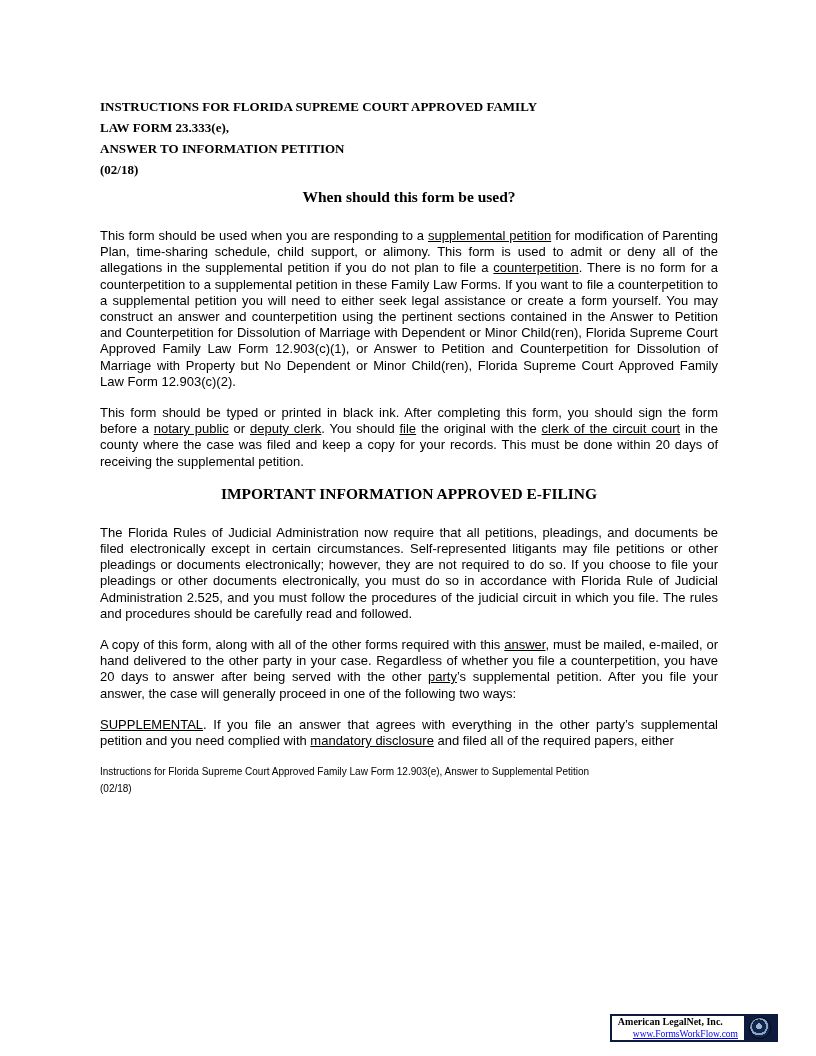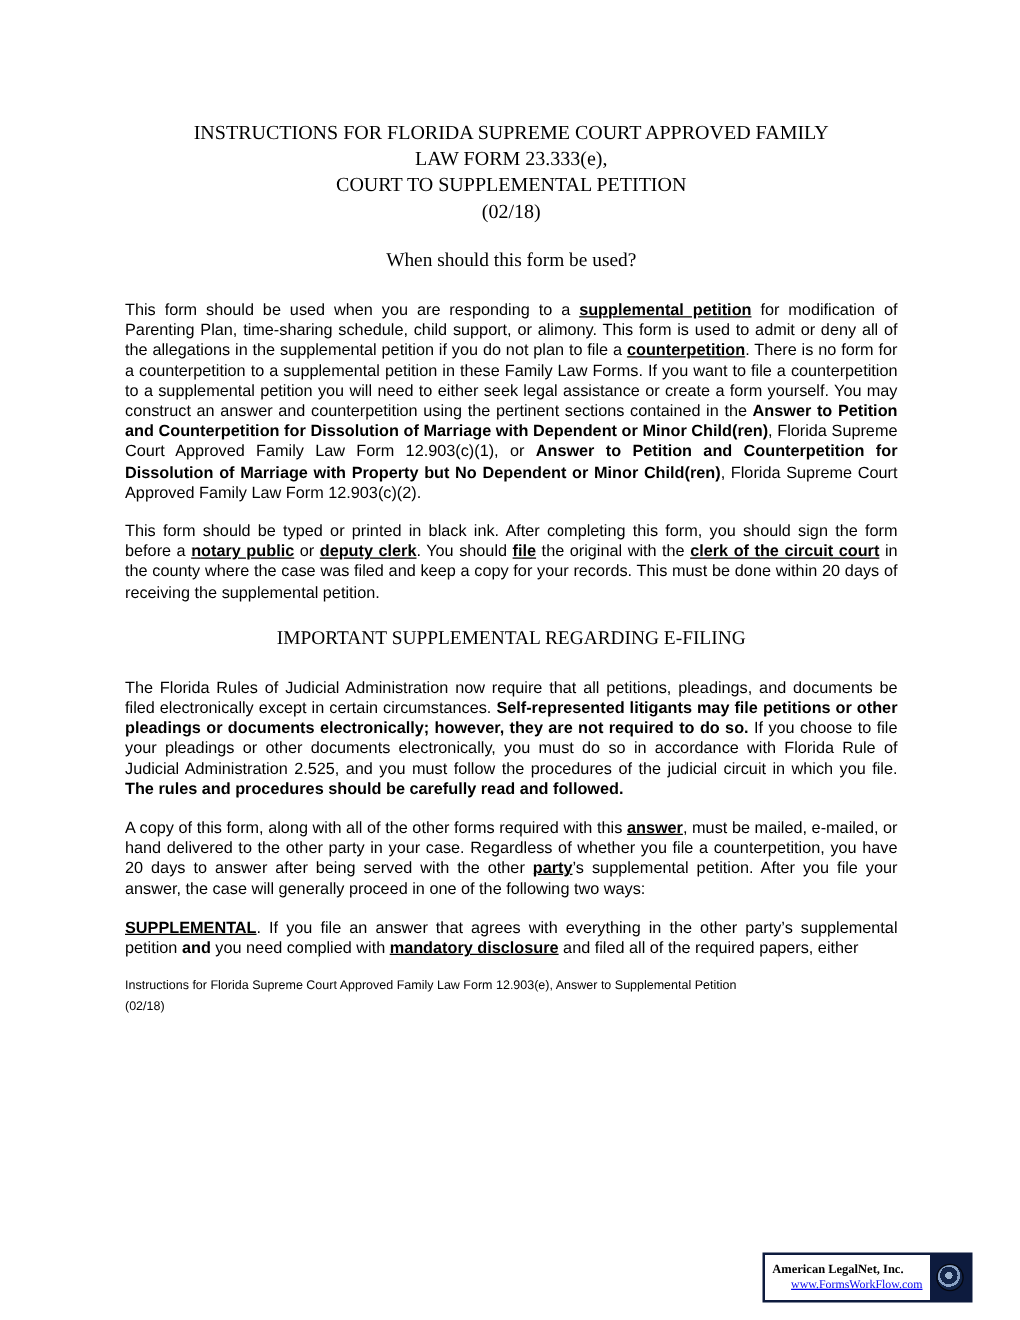--- a/index.html
+++ b/index.html
@@ -3,43 +3,43 @@
 <meta charset="utf-8">
 <style>
   * { box-sizing: border-box; }
   html, body { margin: 0; padding: 0; background: #ffffff; }
   .page {
     width: 816px; height: 1056px; margin: 0 auto; position: relative;
     background: #ffffff; color: #000; overflow: hidden;
   }
   .content { padding: 96px 98px 0 100px; }
   .doc-title {
-    font-family: "Liberation Serif", serif; font-weight: normal;
-    font-size: 16px; line-height: 21px; text-align: center;
+    font-family: "Liberation Serif", serif; font-weight: bold;
+    font-size: 13px; line-height: 21px; text-align: left;
   }
   .section-heading {
-    font-family: "Liberation Serif", serif; font-weight: normal;
-    font-size: 15.5px; text-align: center; margin: 20px 0 22px 0;
+    font-family: "Liberation Serif", serif; font-weight: bold;
+    font-size: 15.5px; text-align: center; margin: 8px 0 22px 0;
   }
   .para {
     font-family: "Liberation Sans", sans-serif;
     font-size: 13px; line-height: 16.2px; text-align: justify;
     margin: 0 0 15px 0;
   }
-  .b { font-weight: bold; }
+  .b { font-weight: normal; }
   .u { text-decoration: underline; }
   .footer {
     font-family: "Liberation Sans", sans-serif;
     font-size: 10px; line-height: 16.5px; margin-top: 6px;
   }
   
   .legalnet-box {
     position: absolute; right: 38px; bottom: 14px;
     display: flex; align-items: stretch;
-    border: 2px solid #0d1b3e; background: #fff; height: 40px;
+    border: 2px solid #0d1b3e; background: #fff; height: 28px;
   }
   .legalnet-text {
     padding: 2px 6px; display: flex; flex-direction: column;
     justify-content: center;
   }
   .legalnet-company {
     font-family: "Liberation Serif", serif; font-weight: bold;
     font-size: 10px; line-height: 12px; white-space: nowrap;
   }
   .legalnet-url {
@@ -60,29 +60,29 @@
 </style>
 </head>
 <body>
 
 <div class="page">
   <div class="content">
 
     <div class="doc-title">
       <div>INSTRUCTIONS FOR FLORIDA SUPREME COURT APPROVED FAMILY</div>
       <div>LAW FORM 23.333(e),</div>
-      <div>COURT TO SUPPLEMENTAL PETITION</div>
+      <div>ANSWER TO INFORMATION PETITION</div>
       <div>(02/18)</div>
     </div>
 
     <div id="sections">
         <div class="section-heading">When should this form be used?</div>
         <p class="para"><span>This form should be used when you are responding to a </span><span class="b u">supplemental petition</span><span> for modification of Parenting Plan, time-sharing schedule, child support, or alimony.  This form is used to admit or deny all of the allegations in the supplemental petition if you do not plan to file a </span><span class="b u">counterpetition</span><span>.  There is no form for a counterpetition to a supplemental petition in these Family Law Forms.  If you want to file a counterpetition to a supplemental petition you will need to either seek legal assistance or create a form yourself.  You may construct an answer and counterpetition using the pertinent sections contained in the </span><span class="b">Answer to Petition and Counterpetition for Dissolution of Marriage with Dependent or Minor Child(ren)</span><span>, Florida Supreme Court Approved Family Law Form 12.903(c)(1), or </span><span class="b">Answer to Petition and Counterpetition for Dissolution of Marriage with Property but No Dependent or Minor Child(ren)</span><span>, Florida Supreme Court Approved Family Law Form 12.903(c)(2).</span></p>
         <p class="para"><span>This form should be typed or printed in black ink.  After completing this form, you should sign the form before a </span><span class="b u">notary public</span><span> or </span><span class="b u">deputy clerk</span><span>.  You should </span><span class="b u">file</span><span> the original with the </span><span class="b u">clerk of the circuit court</span><span> in the county where the case was filed and keep a copy for your records.  This must be done within 20 days of receiving the supplemental petition.</span></p>
-        <div class="section-heading">IMPORTANT SUPPLEMENTAL REGARDING E-FILING</div>
+        <div class="section-heading">IMPORTANT INFORMATION APPROVED E-FILING</div>
         <p class="para"><span>The Florida Rules of Judicial Administration now require that all petitions, pleadings, and documents be filed electronically except in certain circumstances. </span><span class="b">Self-represented litigants may file petitions or other pleadings or documents electronically; however, they are not required to do so.</span><span> If you choose to file your pleadings or other documents electronically, you must do so in accordance with Florida Rule of Judicial Administration 2.525, and you must follow the procedures of the judicial circuit in which you file. </span><span class="b">The rules and procedures should be carefully read and followed.</span></p>
         <p class="para"><span>A copy of this form, along with all of the other forms required with this </span><span class="b u">answer</span><span>, must be mailed, e-mailed, or hand delivered to the other party in your case.  Regardless of whether you file a counterpetition, you have 20 days to answer after being served with the other </span><span class="b u">party</span><span>’s supplemental petition.  After you file your answer, the case will generally proceed in one of the following two ways:</span></p>
         <p class="para"><span class="b u">SUPPLEMENTAL</span><span>. If you file an answer that agrees with everything in the other party’s supplemental petition </span><span class="b">and</span><span> you need complied with </span><span class="b u">mandatory disclosure</span><span> and filed all of the required papers, either</span></p>
       </div>
 
     <div class="footer">
       <div>Instructions for Florida Supreme Court Approved Family Law Form 12.903(e), Answer to Supplemental Petition</div>
       <div>(02/18)</div>
     </div>
   </div>

